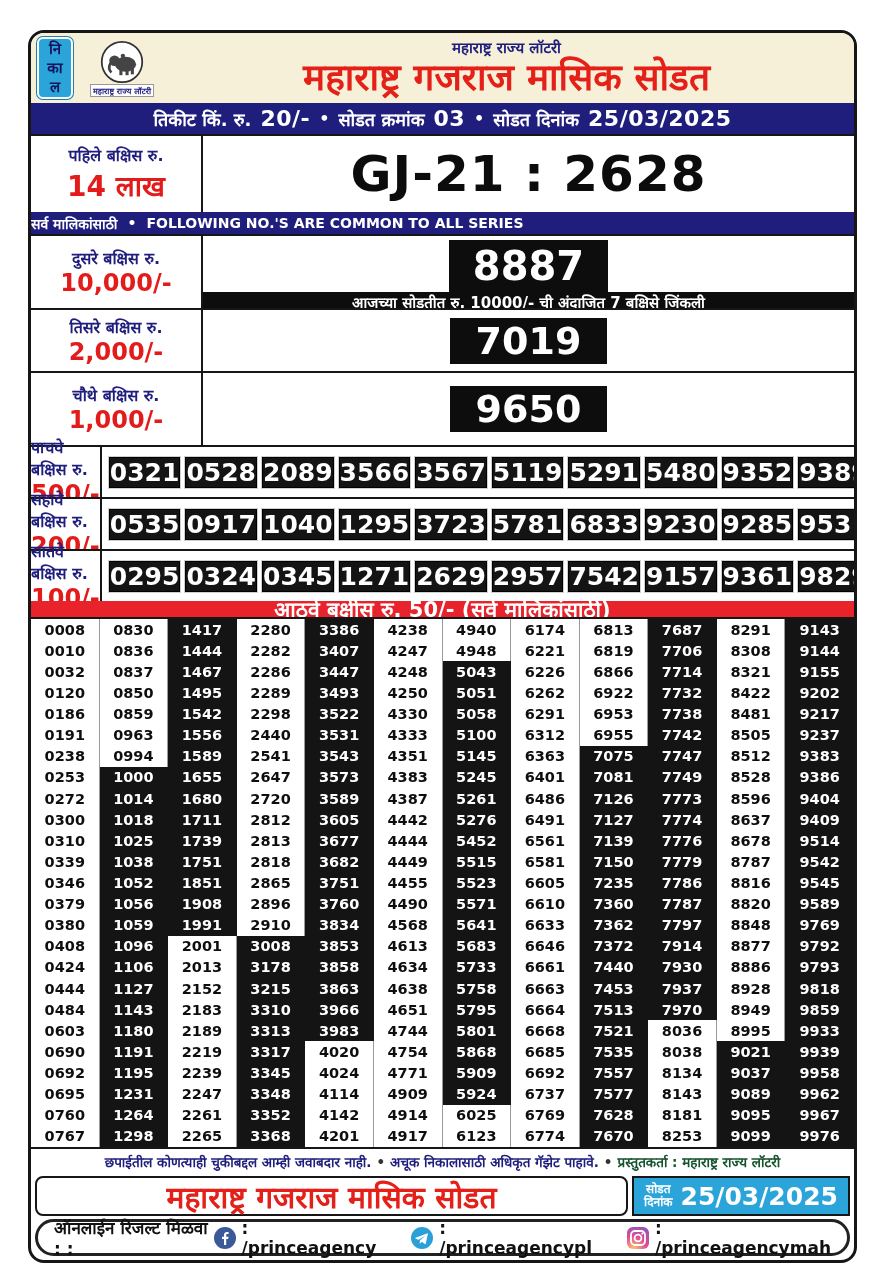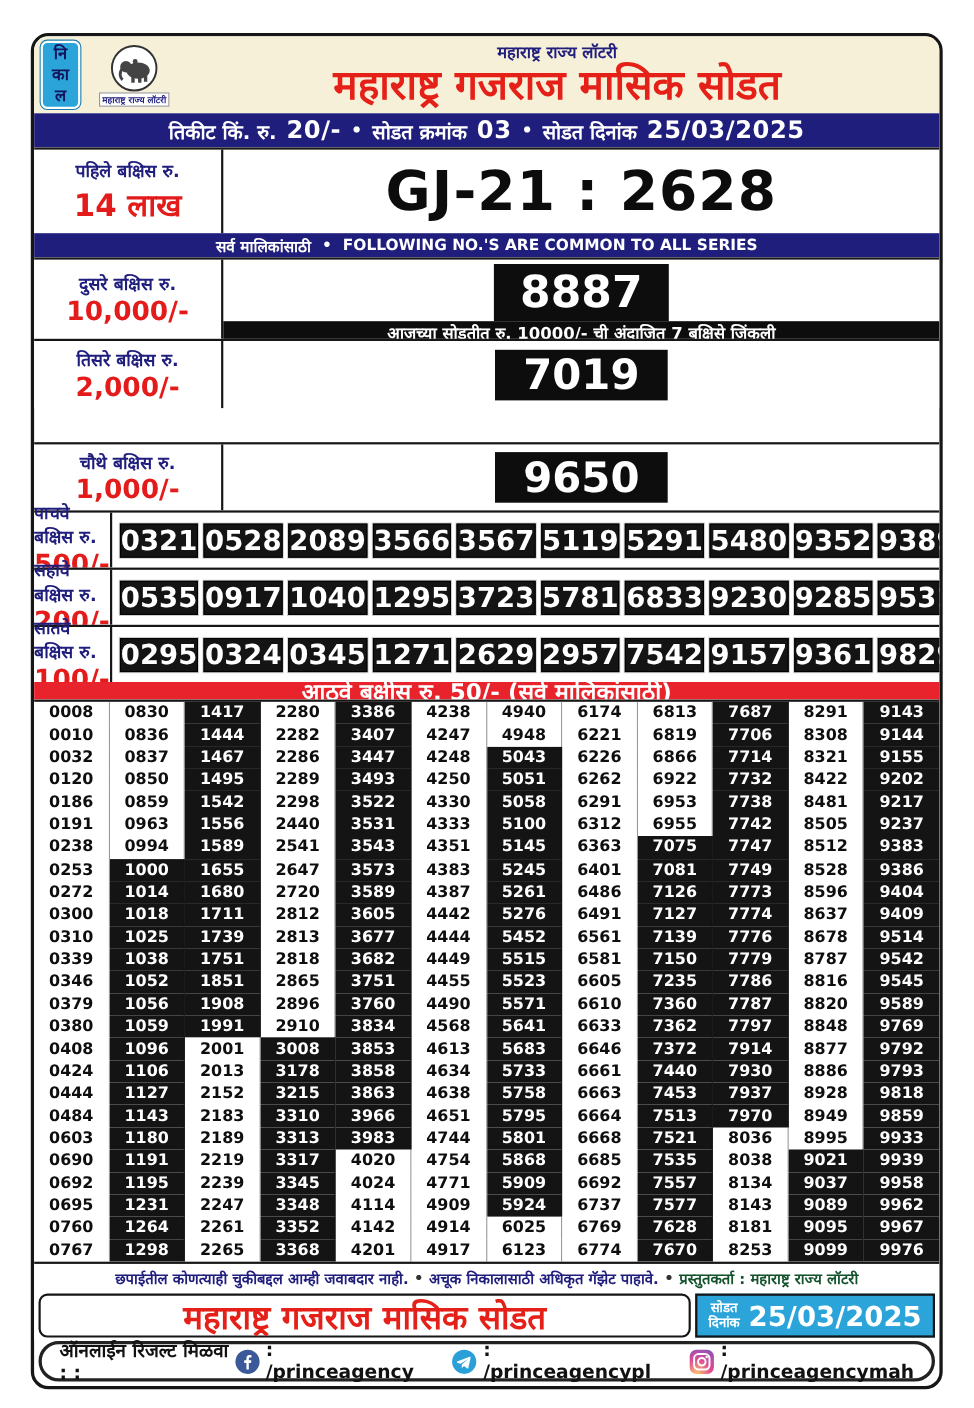--- a/index.html
+++ b/index.html
@@ -36,28 +36,28 @@
   .info-bar .dot { font-size: 16px; }
   
   .prow { display: flex; border-top: 2px solid #161616; background: #fff; }
   .plabel { width: 172px; border-right: 2px solid #161616; display: flex; flex-direction: column; align-items: center; justify-content: center; }
   .plabel .lname { color: #201e7d; font-weight: bold; font-size: 16px; }
   .plabel .lamount { color: #e41b1b; font-weight: 800; font-size: 24px; }
   .plabel .lamount.laakh { font-size: 28px; }
   .pcontent { flex: 1; display: flex; align-items: center; justify-content: center; }
   .row-p1 { height: 78px; }
   .winner-text { font-size: 50px; font-weight: 800; color: #0c0c0c; letter-spacing: 1px; }
-  .series-banner { height: 22px; background: #201e7d; color: #fff; display: flex; align-items: center; justify-content: center; gap: 10px; font-weight: bold; font-size: 14px; }
+  .series-banner { height: 22px; background: #201e7d; color: #fff; display: flex; align-items: center; justify-content: flex-start; gap: 10px; font-weight: bold; font-size: 14px; }
   .row-p2 { height: 74px; }
   .row-p2 .pcontent { flex-direction: column; justify-content: flex-start; }
   .black-box { background: #0d0d0d; color: #fff; font-weight: 800; }
   .w2 { font-size: 40px; line-height: 44px; padding: 4px 24px; margin-top: 4px; }
   .note-strip { width: 100%; height: 26px; margin-top: auto; display: flex; align-items: center; justify-content: center; font-size: 15px; font-weight: bold; }
   .row-p3 { height: 63px; text-align: right; }
-  .row-p4 { height: 62px; margin-top: 31px; }
+  .row-p4 { height: 74px; }
   .w3 { font-size: 38px; line-height: 46px; padding: 0 26px; }
   .row-nums { height: 52px; }
   .row-nums .pcontent { gap: 5px; padding: 5px 7px; }
   .num-box { flex: 1; background: #141414; color: #fff; font-weight: 800; font-size: 25px; display: flex; align-items: center; justify-content: center; border: 1px solid #000; box-shadow: 0 0 0 1px #cfcfcf; }
   .red-banner { height: 16px; background: #e8232b; color: #fff; font-weight: 800; font-size: 21px; display: flex; align-items: center; justify-content: center; }
   
   .numbers-grid { flex: 1; border-top: 2px solid #161616; display: grid; grid-template-columns: repeat(12, 1fr); grid-auto-rows: 1fr; background: #fff; }
   .tcell { display: flex; align-items: center; justify-content: center; font-weight: bold; font-size: 14.5px; color: #0e0e0e; border-right: 1px solid #9a9a9a; }
   .tcell:nth-child(12n) { border-right: none; }
   .tcell.dark { background: #141414; color: #fff; border-right-color: #141414; }

